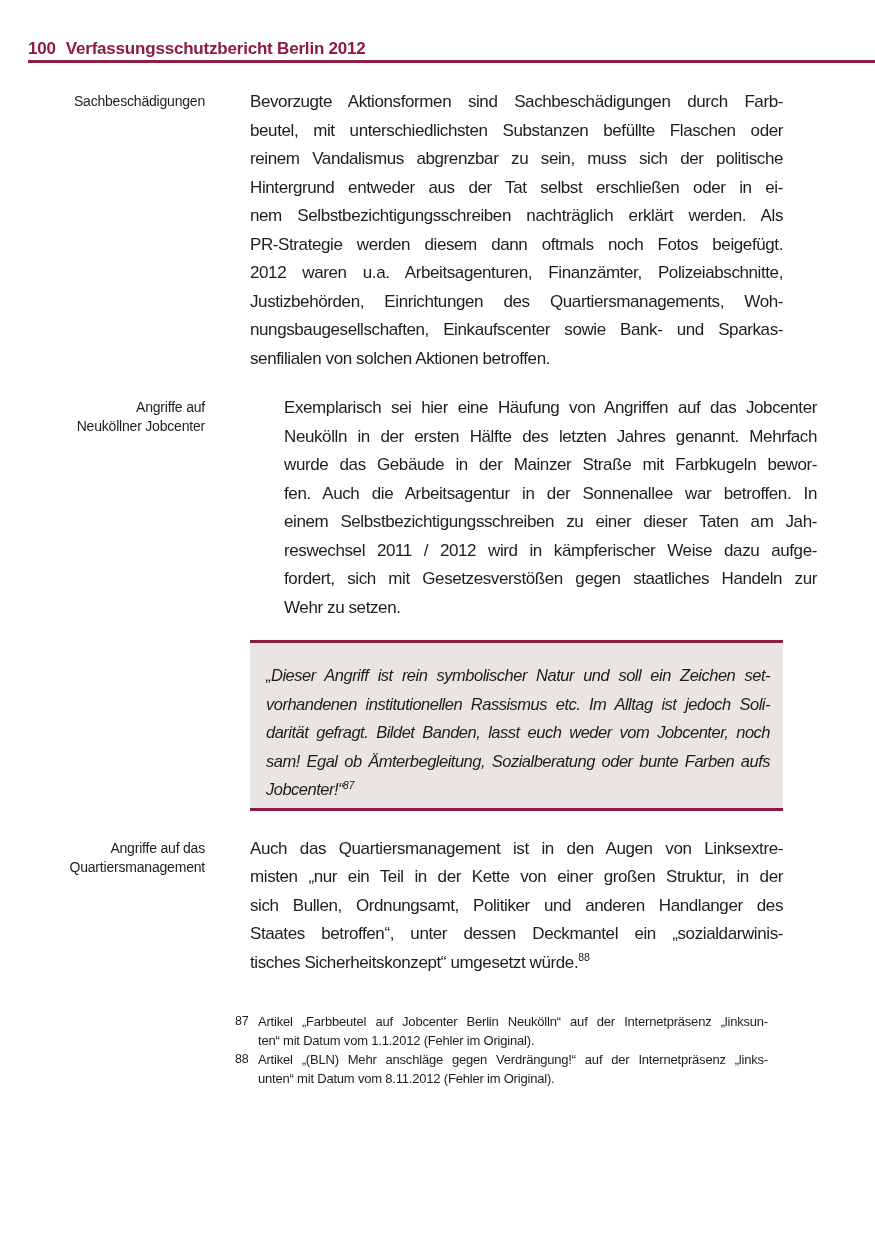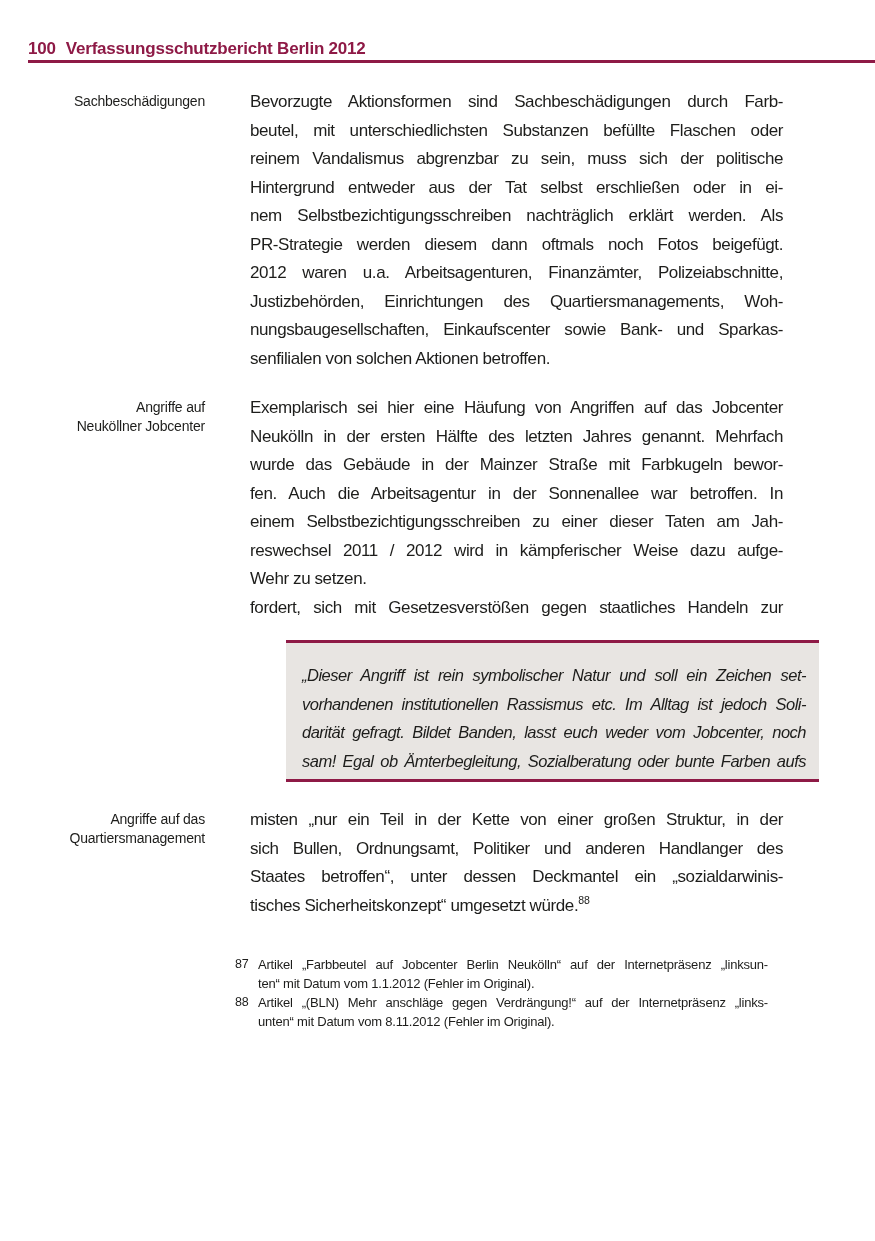--- a/index.html
+++ b/index.html
@@ -69,22 +69,22 @@
   .para .line {
     font-size: 17px;
     line-height: 28.5px;
     letter-spacing: -0.4px;
   }
   .line.jl {
     text-align: justify;
     text-align-last: justify;
   }
   .row-1 { margin-bottom: 21px; }
-  .row-2 { margin-bottom: 18px; }
-  .row-quote { margin-bottom: 24px; gap: 36px; }
+  .row-2 { margin-bottom: 18px; gap: 34px; }
+  .row-quote { margin-bottom: 24px; }
   .row-3 { margin-bottom: 0; }
   
   .quote {
     background: var(--quote-bg);
     border-top: 3px solid var(--accent);
     border-bottom: 3px solid var(--accent);
     padding: 18px 13px 4px 16px;
   }
   .quote .line {
     font-style: italic;
@@ -150,43 +150,45 @@
           <div class="line">Angriffe auf</div>
           <div class="line">Neuköllner Jobcenter</div>
         </div>
       <div class="body-col para">
           <div class="line jl">Exemplarisch sei hier eine Häufung von Angriffen auf das Jobcenter</div>
           <div class="line jl">Neukölln in der ersten Hälfte des letzten Jahres genannt. Mehrfach</div>
           <div class="line jl">wurde das Gebäude in der Mainzer Straße mit Farbkugeln bewor-</div>
           <div class="line jl">fen. Auch die Arbeitsagentur in der Sonnenallee war betroffen. In</div>
           <div class="line jl">einem Selbstbezichtigungsschreiben zu einer dieser Taten am Jah-</div>
           <div class="line jl">reswechsel 2011 / 2012 wird in kämpferischer Weise dazu aufge-</div>
+          <div class="line jl">fordert, sich mit Gesetzesverstößen gegen staatliches Handeln zur</div>
           <div class="line">Wehr zu setzen.</div>
-          <div class="line jl">fordert, sich mit Gesetzesverstößen gegen staatliches Handeln zur</div>
         </div>
     </section>
 
     <section class="row row-quote">
       <div class="label-col"></div>
       <div class="body-col">
         <div class="quote para">
             <div class="line jl">„Dieser Angriff ist rein symbolischer Natur und soll ein Zeichen set-</div>
             <div class="line jl">vorhandenen institutionellen Rassismus etc. Im Alltag ist jedoch Soli-</div>
             <div class="line jl">darität gefragt. Bildet Banden, lasst euch weder vom Jobcenter, noch</div>
             <div class="line jl">sam! Egal ob Ämterbegleitung, Sozialberatung oder bunte Farben aufs</div>
+            <div class="line"><span>Jobcenter!“</span><sup>87</sup></div>
           </div>
       </div>
     </section>
 
     <section class="row row-3">
       <div class="label-col">
           <div class="line">Angriffe auf das</div>
           <div class="line">Quartiersmanagement</div>
         </div>
       <div class="body-col para">
+          <div class="line jl">Auch das Quartiersmanagement ist in den Augen von Linksextre-</div>
           <div class="line jl">misten „nur ein Teil in der Kette von einer großen Struktur, in der</div>
           <div class="line jl">sich Bullen, Ordnungsamt, Politiker und anderen Handlanger des</div>
           <div class="line jl">Staates betroffen“, unter dessen Deckmantel ein „sozialdarwinis-</div>
           <div class="line"><span>tisches Sicherheitskonzept“ umgesetzt würde.</span><sup>88</sup></div>
         </div>
     </section>
 
     <div class="footnotes">
       <div class="footnote">
         <span class="fn-num">87</span>

